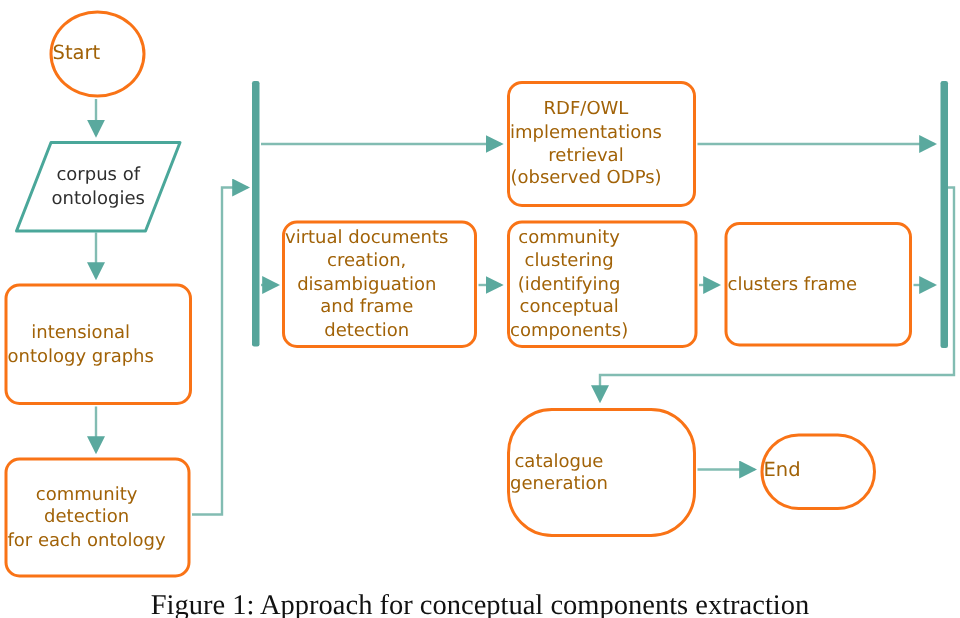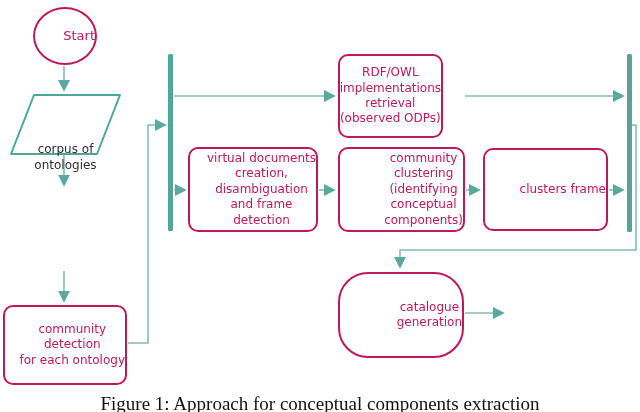--- a/index.html
+++ b/index.html
@@ -8,28 +8,28 @@
     width: 640px;
     height: 412px;
     overflow: hidden;
     background: #ffffff;
     font-family: "DejaVu Sans", "Liberation Sans", sans-serif;
   }
   #wires { position: absolute; left: 0; top: 0; width: 640px; height: 412px; }
   .node {
     position: absolute;
     box-sizing: border-box;
-    border: 2px solid #be185d;
+    border: 2px solid #f97316;
     background: #ffffff;
     border-radius: 10px;
     display: flex;
     align-items: center;
-    justify-content: flex-end;
+    justify-content: flex-start;
     text-align: center;
-    color: #be185d;
+    color: #a16207;
     font-size: 12px;
     line-height: 1.28;
     white-space: pre-line;
   }
   .terminal { border-radius: 50%; font-size: 13px; }
   .stadium { border-radius: 26px; font-size: 13px; }
   .shape-label {
     position: absolute;
     box-sizing: border-box;
     display: flex;
@@ -83,41 +83,45 @@
     <polygon points="34,95 120,95 97,154 11,154" fill="#ffffff" stroke="#4aa79a" stroke-width="2" stroke-linejoin="round"></polygon>
 
     <rect x="168" y="54" width="5" height="177" rx="1.5" fill="#55a49a"></rect>
     <rect x="627" y="54" width="5" height="178" rx="1.5" fill="#55a49a"></rect>
   </svg>
 
   <div class="node terminal" style="left:33px; top:7px; width:64px; height:58px;">
     <span>Start</span>
   </div>
 
-  <div class="shape-label" style="left:11px; top:95px; width:109px; height:59px;margin-top:33px;">
+  <div class="shape-label" style="left:11px; top:95px; width:109px; height:59px;">
     <span>corpus of
 ontologies</span>
   </div>
 
+  <div class="node" style="left:3px; top:189px; width:125px; height:81px;">
+    <span>intensional
+ontology graphs</span>
+  </div>
 
   <div class="node" style="left:3px; top:305px; width:124px; height:80px;">
     <span>community
 detection
 for each ontology</span>
   </div>
 
   <div class="node" style="left:188px; top:147px; width:130px; height:85px;">
     <span>virtual documents
 creation,
 disambiguation
 and frame
 detection</span>
   </div>
 
-  <div class="node" style="left:338px; top:54px; width:105px; height:84px;">
+  <div class="node" style="left:338px; top:54px; width:126px; height:84px;">
     <span>RDF/OWL
 implementations
 retrieval
 (observed ODPs)</span>
   </div>
 
   <div class="node" style="left:338px; top:147px; width:127px; height:85px;">
     <span>community
 clustering
 (identifying
@@ -127,16 +131,19 @@
 
   <div class="node" style="left:483px; top:148px; width:125px; height:83px;">
     <span>clusters frame</span>
   </div>
 
   <div class="node" style="left:338px; top:272px; width:126px; height:86px;border-radius:30px;">
     <span>catalogue
 generation</span>
   </div>
 
+  <div class="node stadium" style="left:507px; top:289px; width:77px; height:51px;">
+    <span>End</span>
+  </div>
 
   <div class="caption">Figure 1: Approach for conceptual components extraction</div>
 
 </div>
 
 </body></html>

